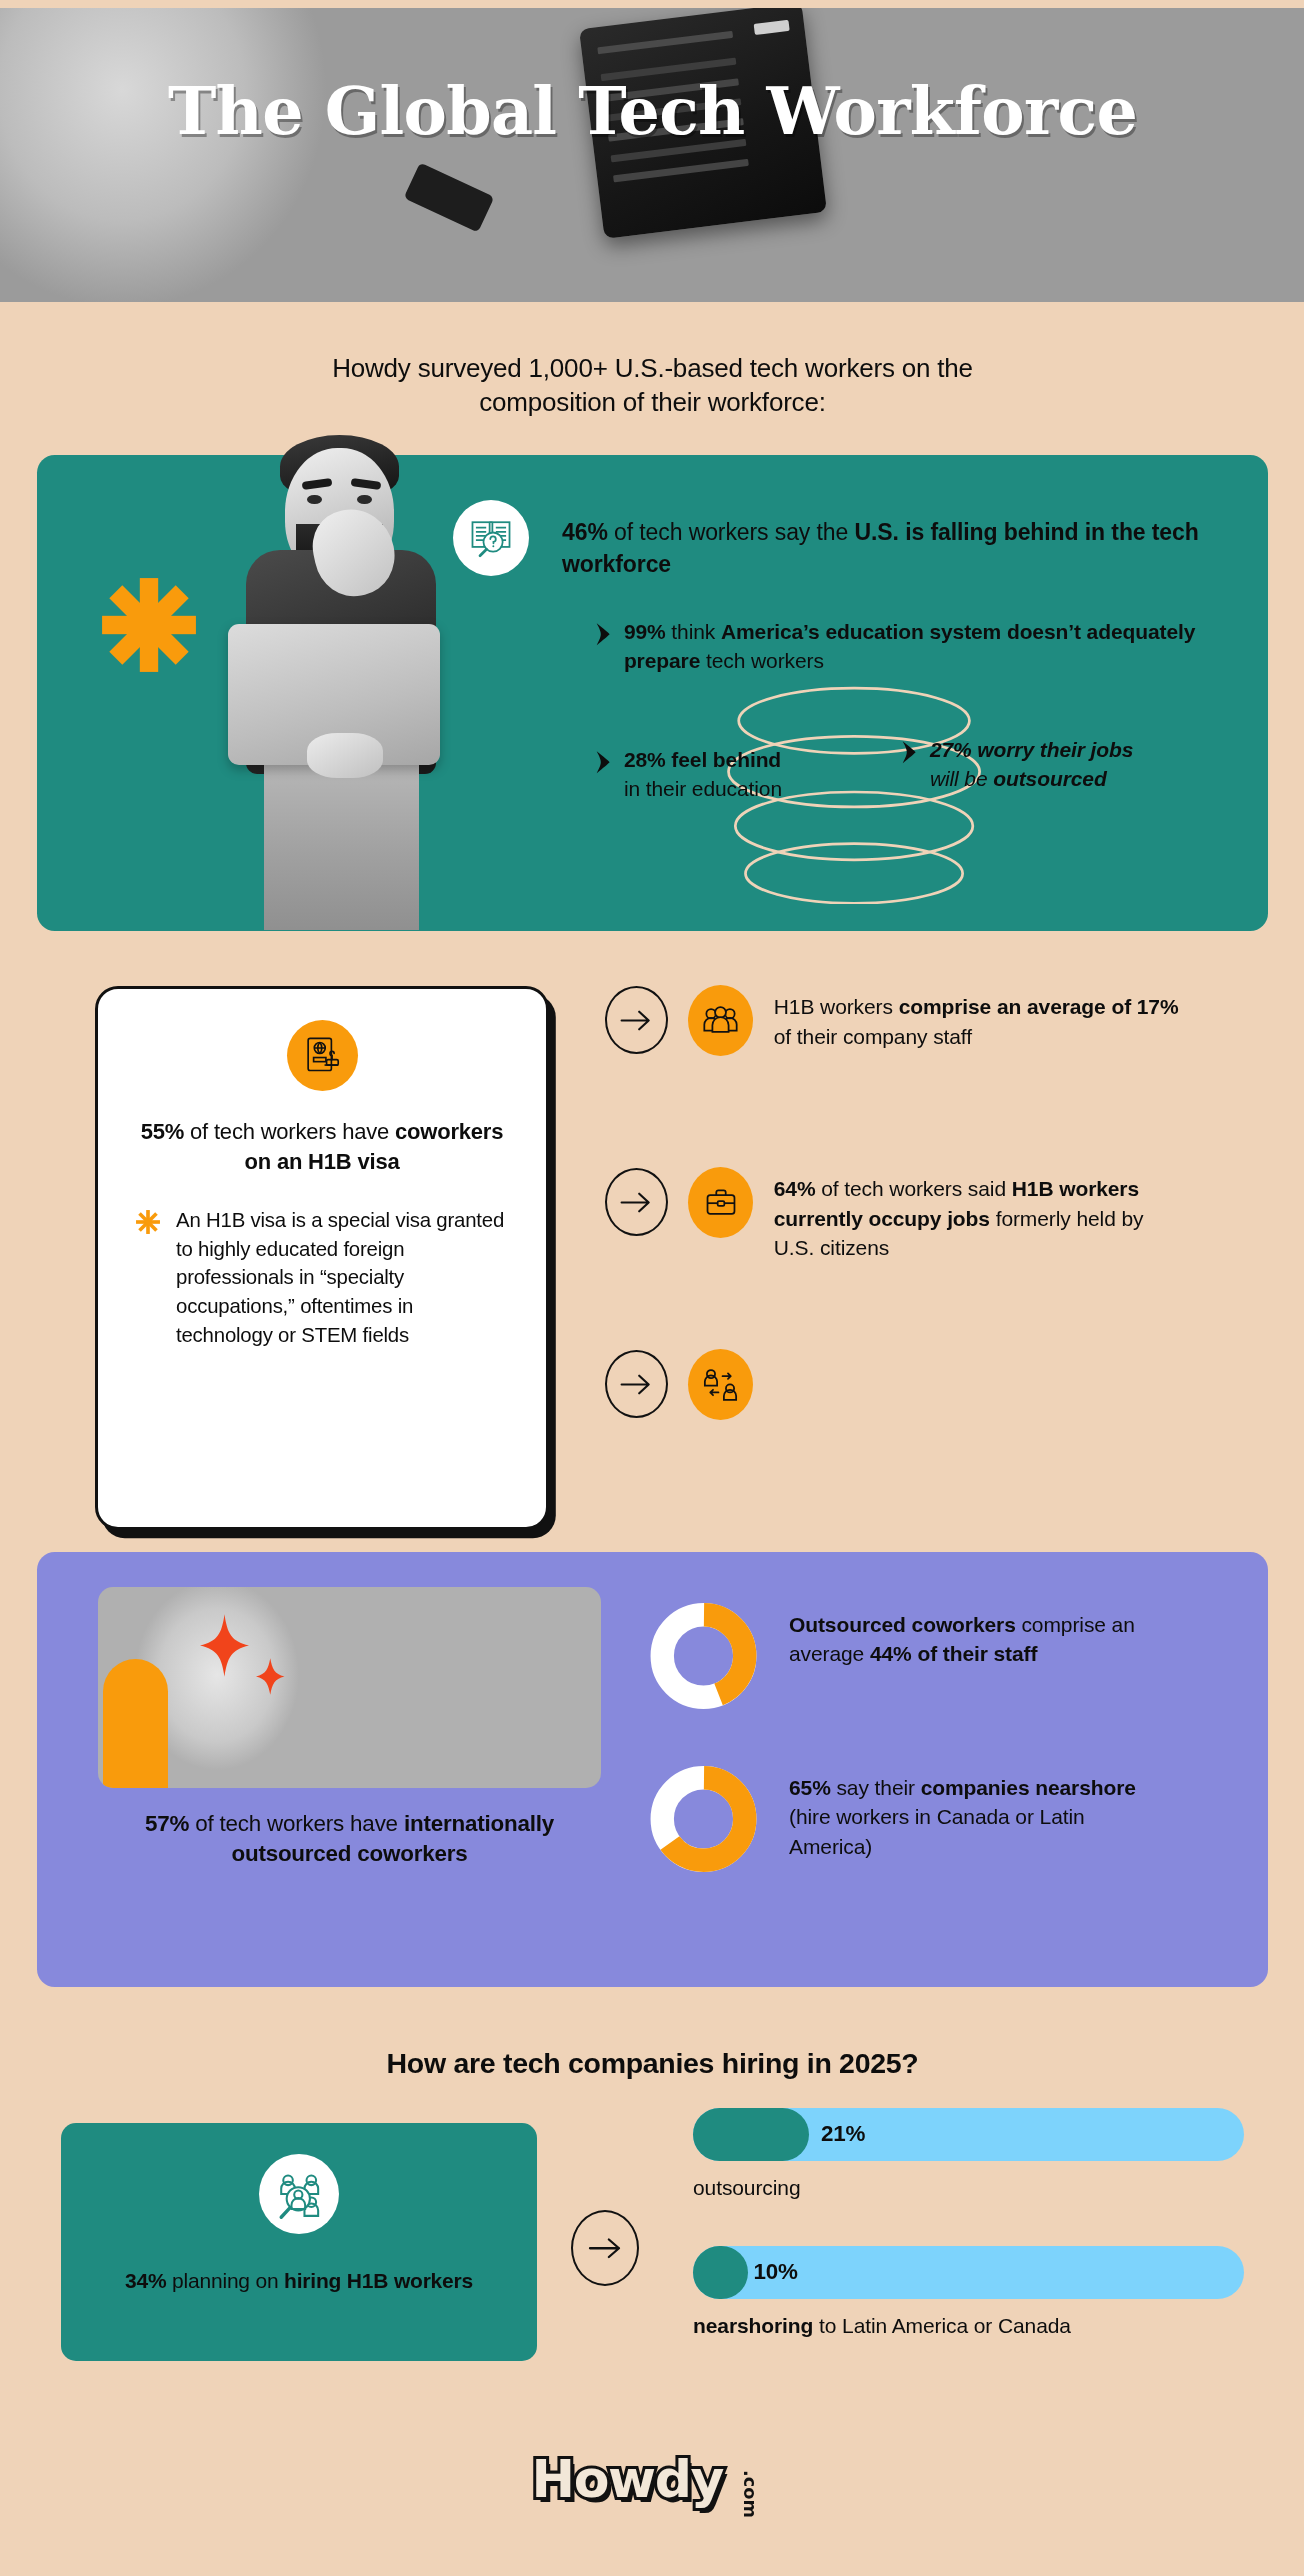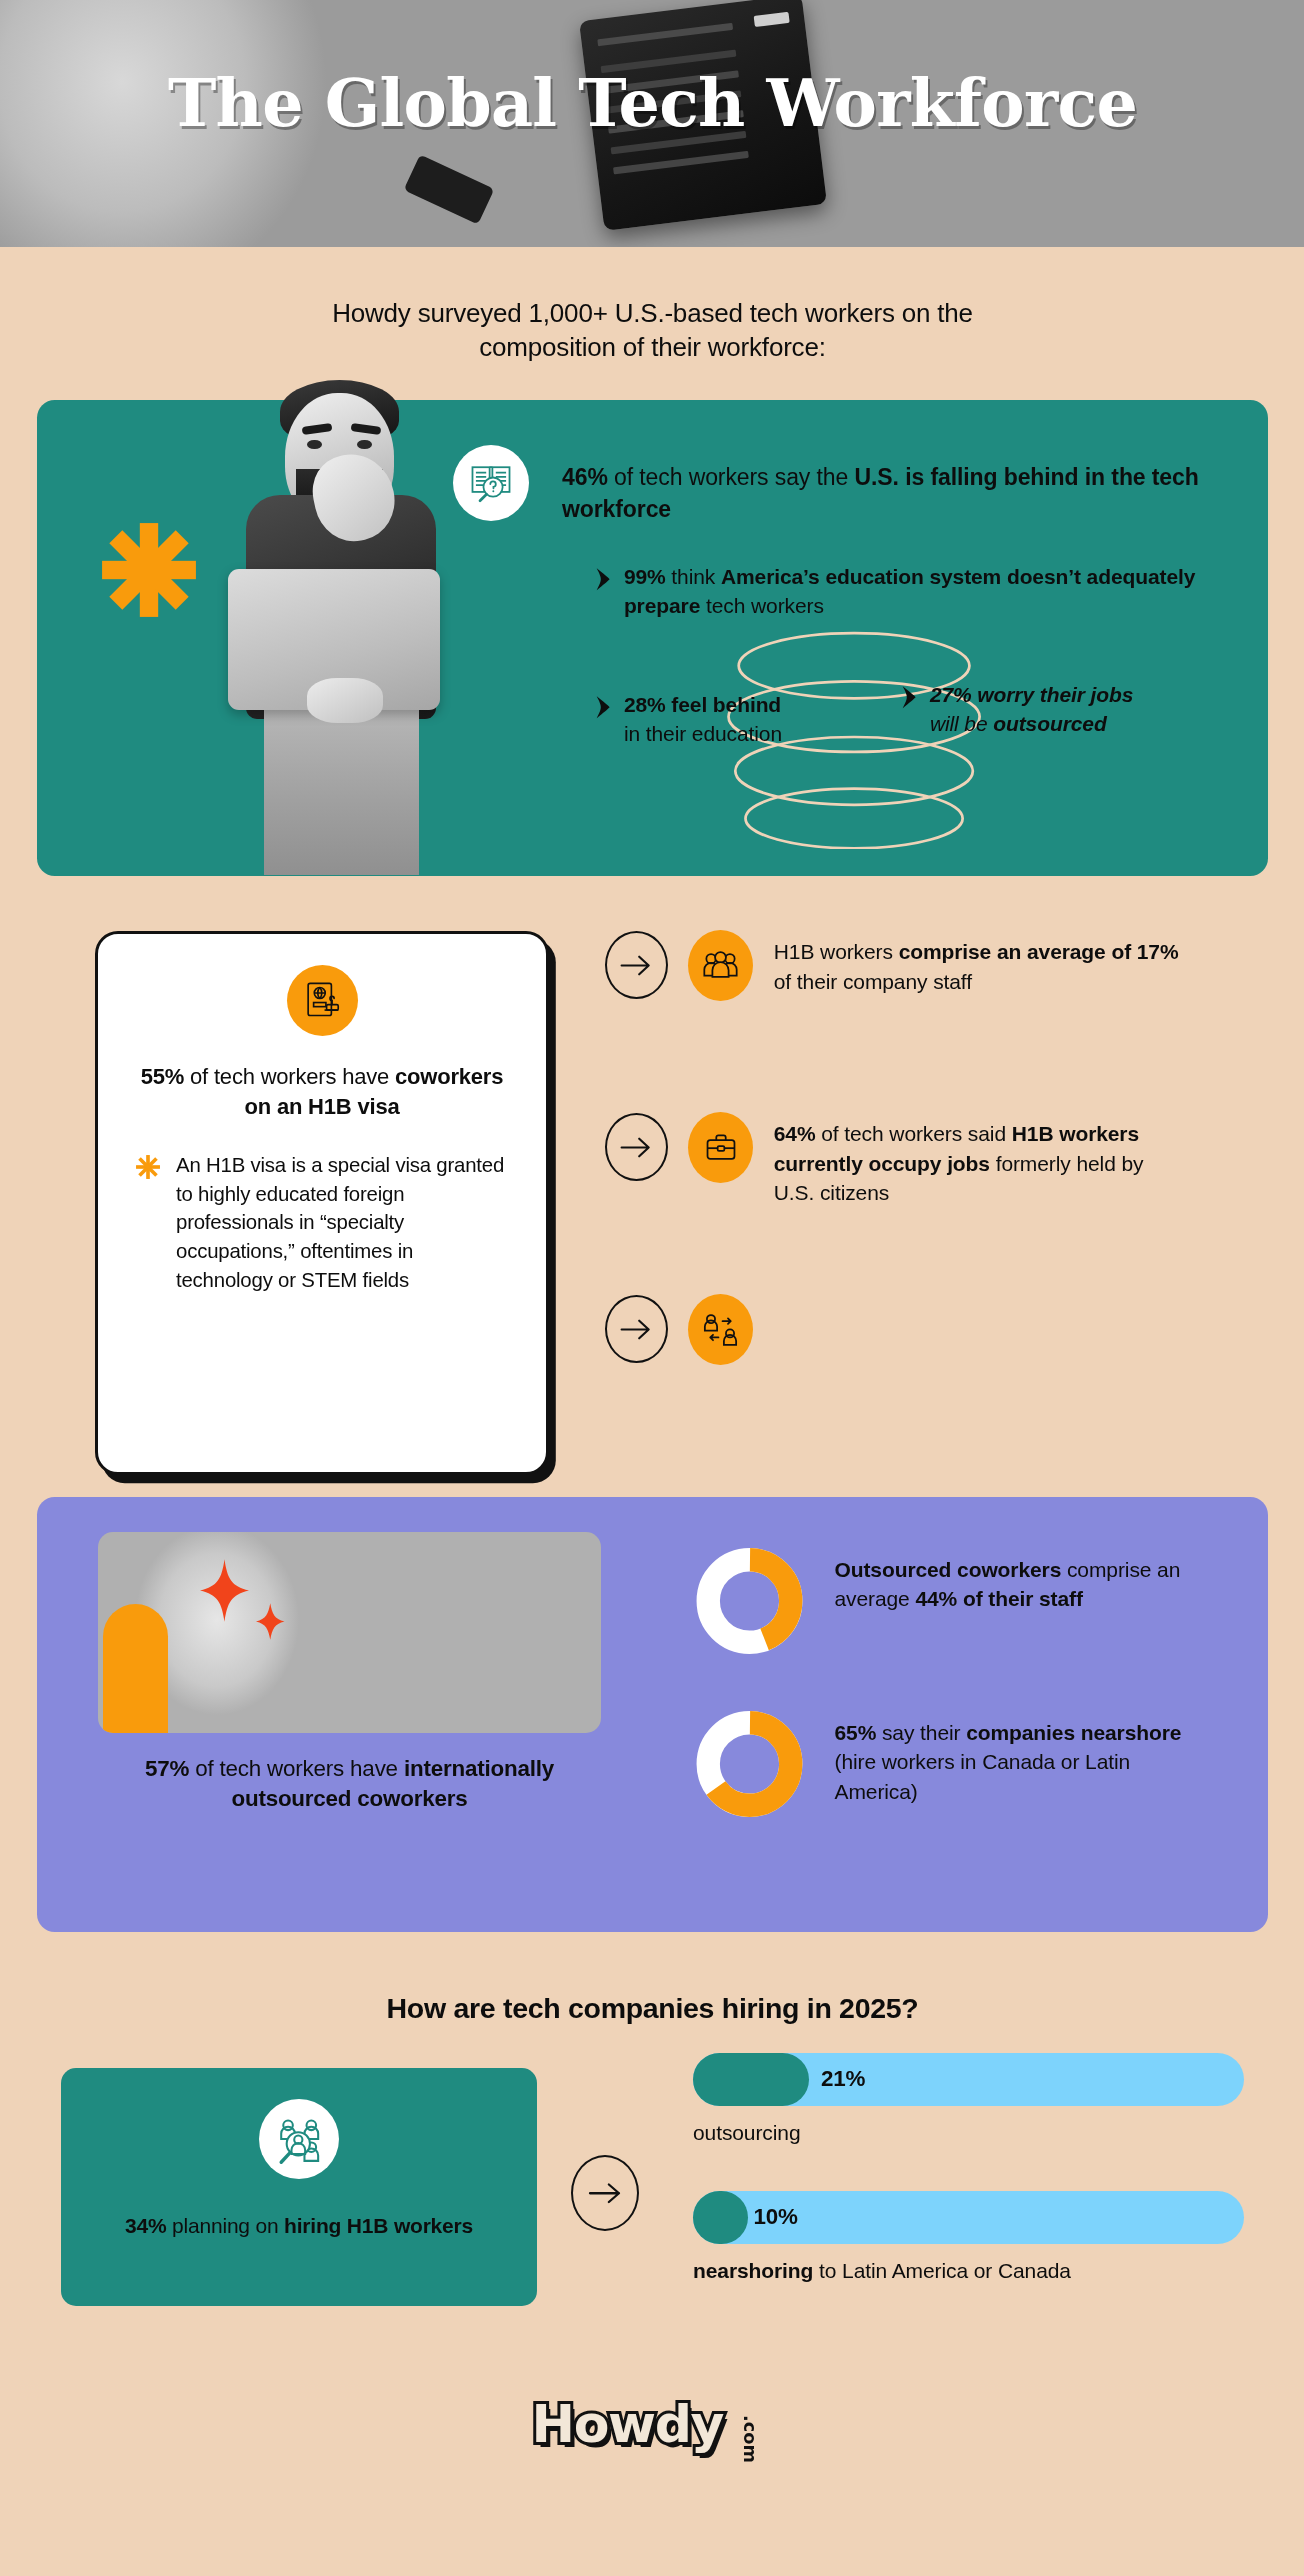--- a/index.html
+++ b/index.html
@@ -11,23 +11,24 @@
     width: 1305px;
     height: 2576px;
     position: relative;
     overflow: hidden;
   }
 
   
   .header {
     position: relative;
     width: 1305px;
-    height: 247px;
+    height: 294px;
     overflow: hidden;
     background: #7f1d1d;
+    margin-top: 8px;
   }
   .header-photo {
     position: absolute; inset: 0;
     background:
       radial-gradient(ellipse 204px 217px at 122px 82px, #d8d8d8 0%, #bcbcbc 60%, #9b9b9b 100%),
       radial-gradient(ellipse 190px 204px at 285px 163px, #cfcfcf 0%, #a9a9a9 70%, #8e8e8e 100%),
       radial-gradient(ellipse 177px 204px at 1067px 95px, #dedede 0%, #b4b4b4 65%, #8d8d8d 100%),
       radial-gradient(ellipse 231px 258px at 1196px 204px, #d2d2d2 0%, #a5a5a5 70%, #868686 100%),
       linear-gradient(120deg, #9d9d9d 0%, #8a8a8a 35%, #777 60%, #8f8f8f 100%);
   }
@@ -282,21 +283,21 @@
   .sparkle { position: absolute; z-index: 3; color: #F1441B; }
   .purple-caption {
     position: absolute; left: 61px; top: 257px;
     width: 503px;
     text-align: center;
     font-size: 22.4px;
     line-height: 1.34;
     letter-spacing: -0.2px;
   }
   .donut-rows { position: absolute; left: 612px; top: 46px; width: 612px; }
-  .donut-row { display: flex; align-items: flex-start; gap: 31px; height: 163px; justify-content: center; }
+  .donut-row { display: flex; align-items: flex-start; gap: 31px; height: 163px; }
   .donut-text { font-size: 21px; line-height: 1.40; letter-spacing: -0.1px; max-width: 381px; padding-top: 12.2px; }
 
   
   .hiring-title {
     text-align: center;
     font-size: 28.5px;
     font-weight: 700;
     letter-spacing: -0.3px;
     margin-top: 60px;
   }

